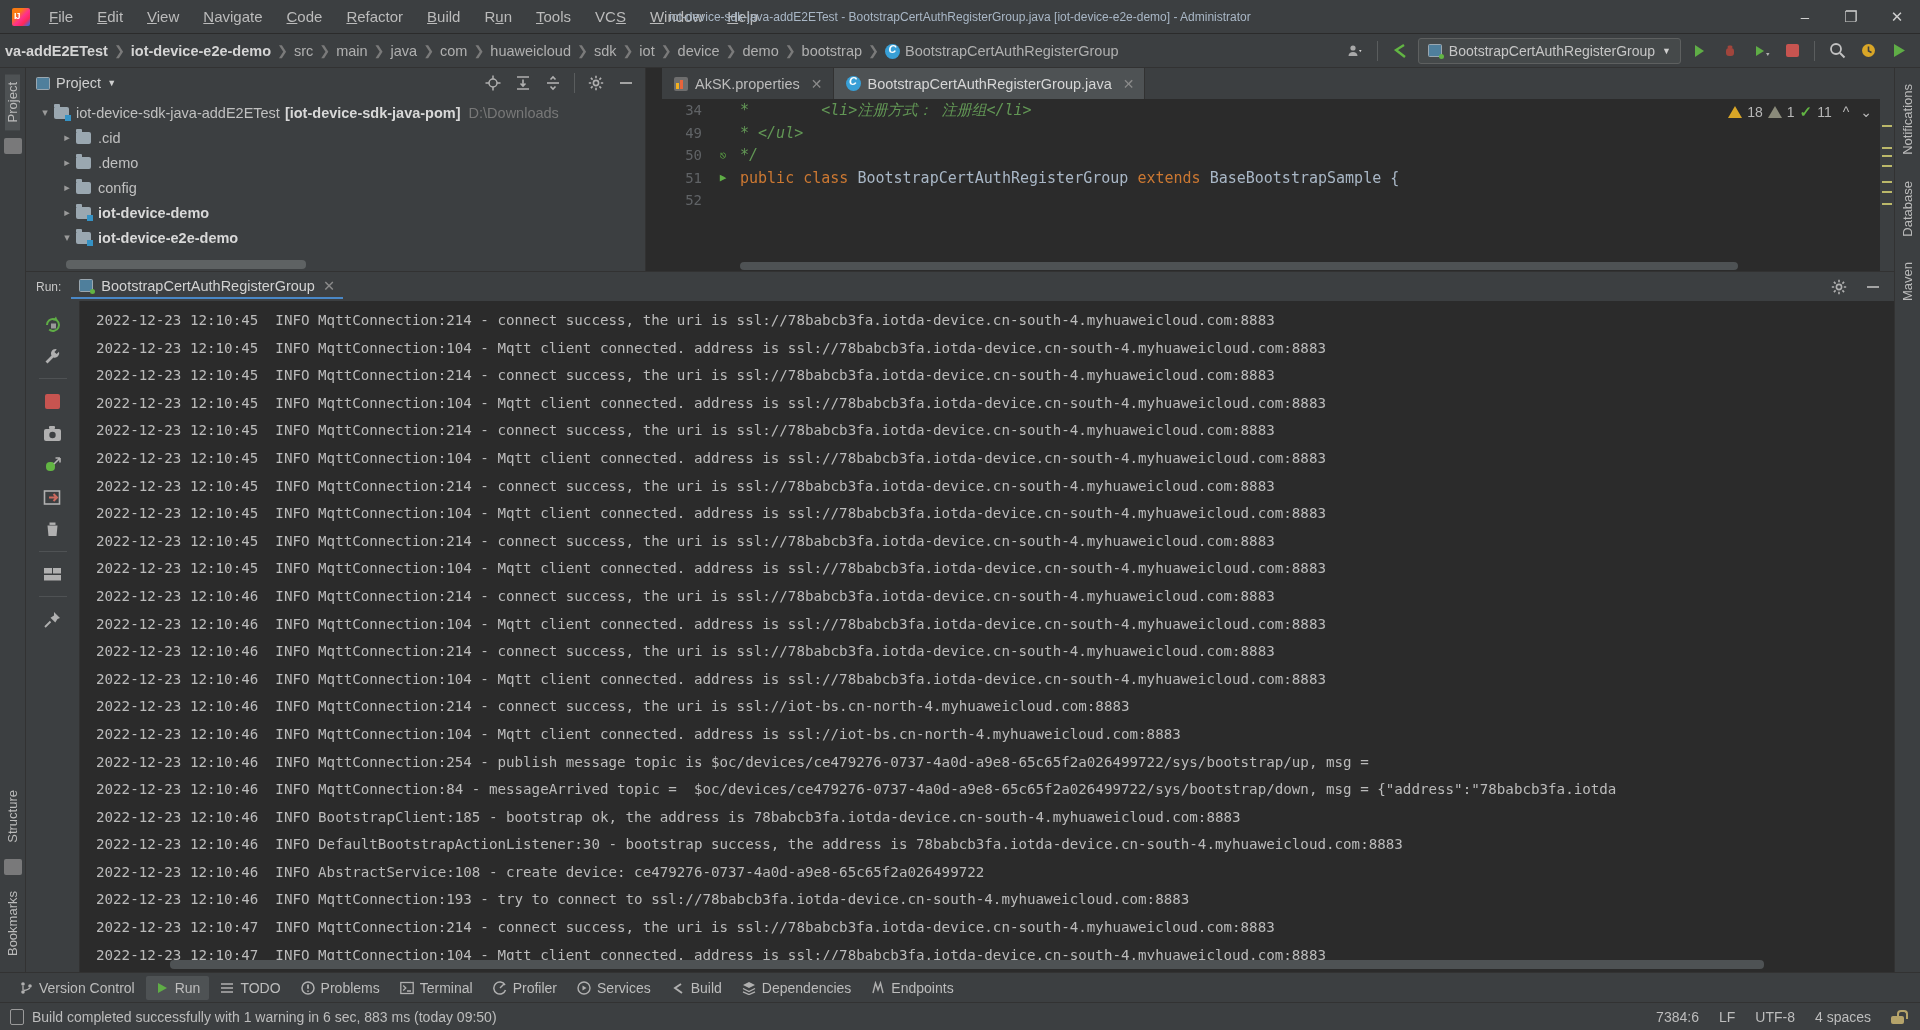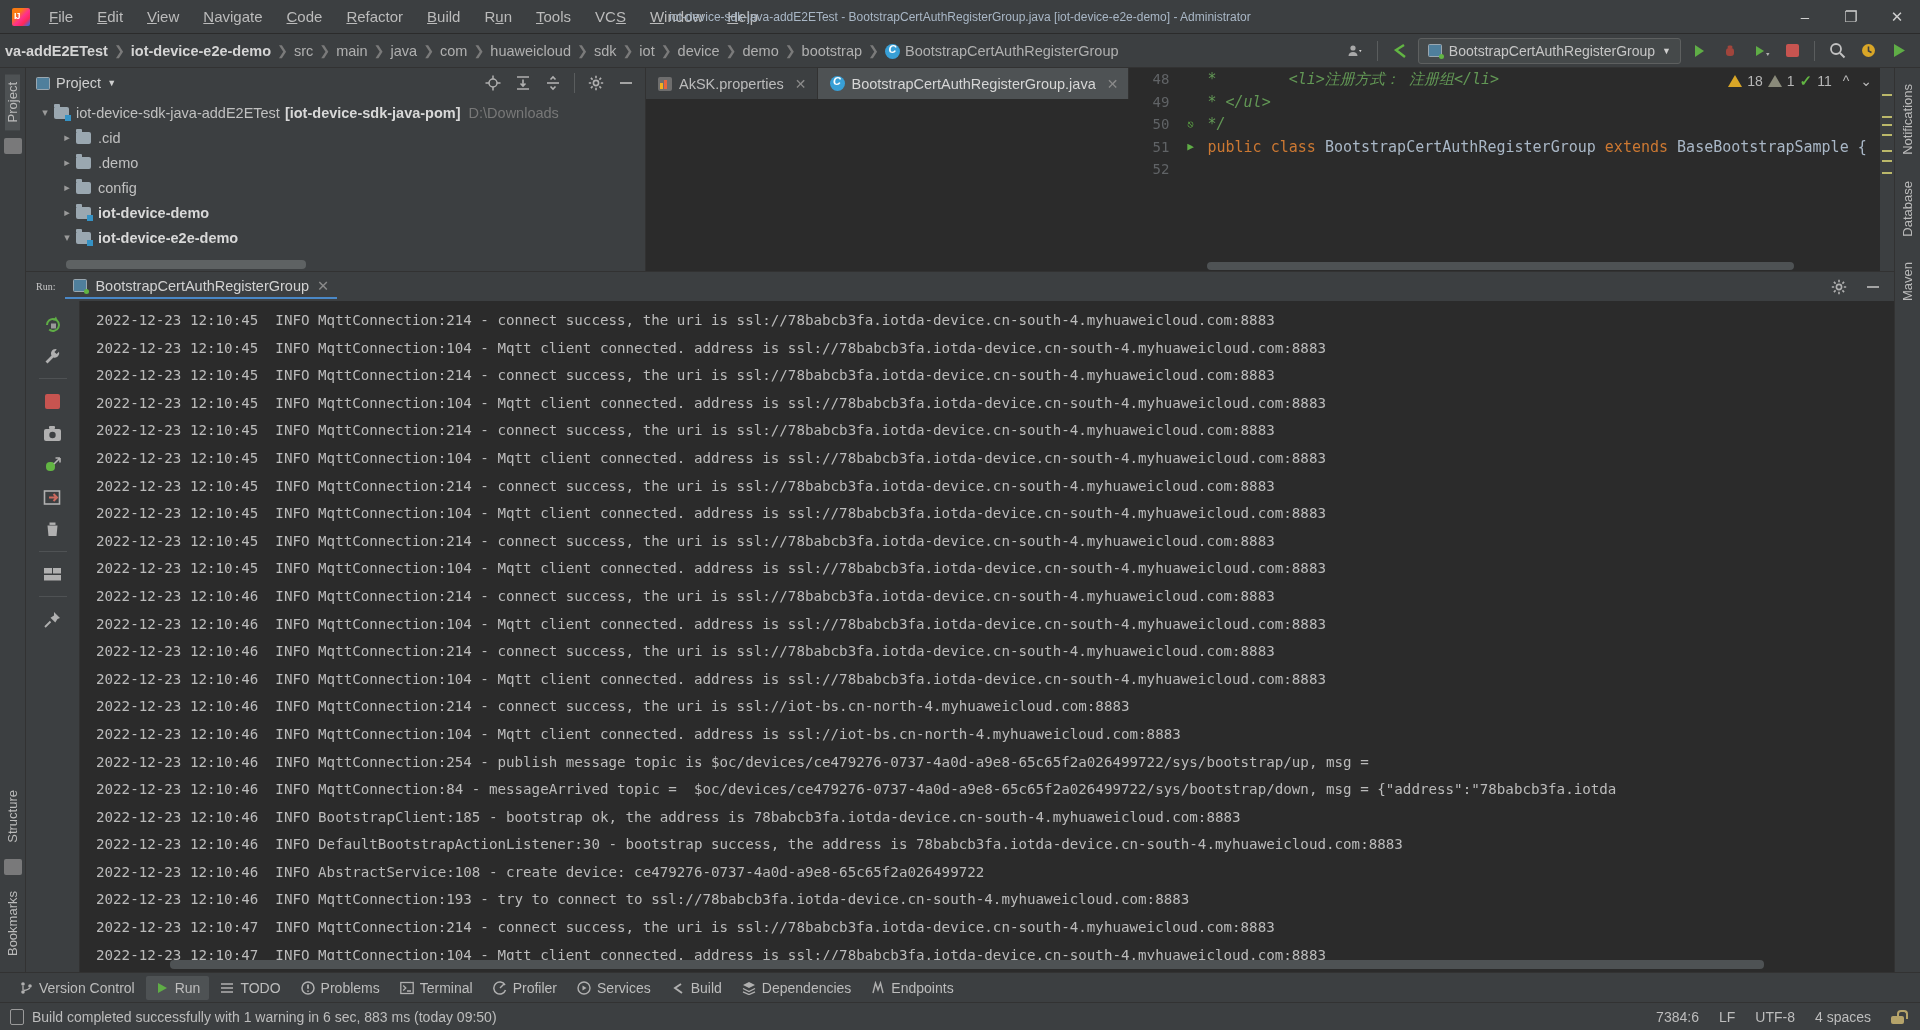--- a/index.html
+++ b/index.html
@@ -95,21 +95,21 @@
   .folder { width:15px;height:12px;background:#9aa7b0; border-radius:1px 2px 2px 2px; margin-right:7px; position:relative; flex:0 0 15px;}
   .folder::before{content:"";position:absolute;left:0;top:-3px;width:6px;height:3px;background:#9aa7b0;border-radius:1px 1px 0 0;}
   .folder.mod::after{content:"";position:absolute;right:-2px;bottom:-2px;width:6px;height:6px;background:#3592c4;}
   .tlabel{ color:#c0c0c0; }
   .tlabel.b { font-weight:bold; color:#d8d8d8; }
   .tpath { color:#787878; margin-left:8px; }
   .hscroll { position:absolute; left:40px; right:8px; bottom:2px; height:9px; background:#3c3f41; }
   .hscroll i{ display:block; height:9px; width:42%; background:#5e6263; border-radius:4px;}
 
   
-  .editor { flex:1 1 auto; display:flex; flex-direction:row; min-width:0; background:#2b2b2b; }
+  .editor { flex:1 1 auto; display:flex; flex-direction:column; min-width:0; background:#2b2b2b;padding-left:16px; }
   .tabs { height:31px; flex:0 0 31px; background:#3c3f41; display:flex; align-items:stretch; }
   .tab { display:flex; align-items:center; gap:7px; padding:0 10px 0 12px; font-size:14.5px; color:#bcbcbc; border-right:1px solid #323232;}
   .tab.active { background:#4e5254; color:#d6d6d6; }
   .tab .x { color:#8a8a8a; font-size:14px; margin-left:4px; }
   .tab-ico-props{ width:14px;height:14px; background:#6e6e6e; border-radius:2px; position:relative; overflow:hidden;}
   .tab-ico-props::before{content:"";position:absolute;left:2px;bottom:2px;width:3px;height:6px;background:#f2b01e;}
   .tab-ico-props::after{content:"";position:absolute;left:6px;bottom:2px;width:3px;height:9px;background:#e8643b;}
   .tab-ico-class{ width:15px;height:15px;border-radius:50%;background:#389fd6; position:relative;}
   .tab-ico-class::after{content:"C";position:absolute;left:3.5px;top:-1px;font-size:11px;color:#fff;font-weight:bold;}
   .code-area { flex:1 1 auto; position:relative; overflow:hidden;
@@ -130,21 +130,21 @@
   .tri-w{ width:0;height:0;border-left:7px solid transparent;border-right:7px solid transparent;border-bottom:12px solid #d9a627;}
   .tri-g{ width:0;height:0;border-left:7px solid transparent;border-right:7px solid transparent;border-bottom:12px solid #8a8a7a;}
   .chk { color:#62b543; font-size:15px; font-weight:bold; }
   .code-hscroll{ position:absolute; left:78px; right:20px; bottom:1px; height:8px;}
   .code-hscroll i{ display:block;height:8px;width:88%;background:#4e5254;border-radius:4px;}
 
   
   .runwin { flex:1 1 auto; display:flex; flex-direction:column; min-height:0; background:#3c3f41; }
   .run-head { height:30px; flex:0 0 30px; display:flex; align-items:center; padding:0 8px 0 10px; gap:10px;
      background:#3c3f41; border-top:1px solid #323232;}
-  .run-label{ font-size:10px; color:#c8c8c8;font-family:Liberation Serif, serif; }
+  .run-label{ font-size:12px; color:#c8c8c8; }
   .run-tab { display:flex; align-items:center; gap:8px; padding:3px 8px; font-size:14.5px; color:#d2d2d2;
      border-bottom:2px solid #4a88c7; }
   .run-tab .x{ color:#8a8a8a; }
   .run-head-right{ margin-left:auto; display:flex; align-items:center; gap:8px; }
   .run-body{ flex:1 1 auto; display:flex; min-height:0; }
   .run-tools {
     width:54px; flex:0 0 54px; background:#3c3f41; display:flex; flex-direction:column;
     align-items:center; padding-top:8px; gap:2px; border-right:1px solid #323232;
   }
   .rt { width:34px;height:30px; display:flex;align-items:center;justify-content:center; border-radius:3px; }
@@ -393,21 +393,21 @@
               <span class="x">✕</span>
             </div>
             <div class="tab active">
               <i class="tab-ico-class"></i>
               <span>BootstrapCertAuthRegisterGroup.java</span>
               <span class="x">✕</span>
             </div>
           </div>
           <div class="code-area">
             <div class="cline">
-              <span class="gutter">48</span>
+              <span class="gutter">34</span>
               <span class="gmark"></span>
               <span class="codetxt cm">*        &lt;li&gt;注册方式： 注册组&lt;/li&gt;</span>
             </div>
             <div class="cline">
               <span class="gutter">49</span>
               <span class="gmark"></span>
               <span class="codetxt cm">* &lt;/ul&gt;</span>
             </div>
             <div class="cline">
               <span class="gutter">50</span>

